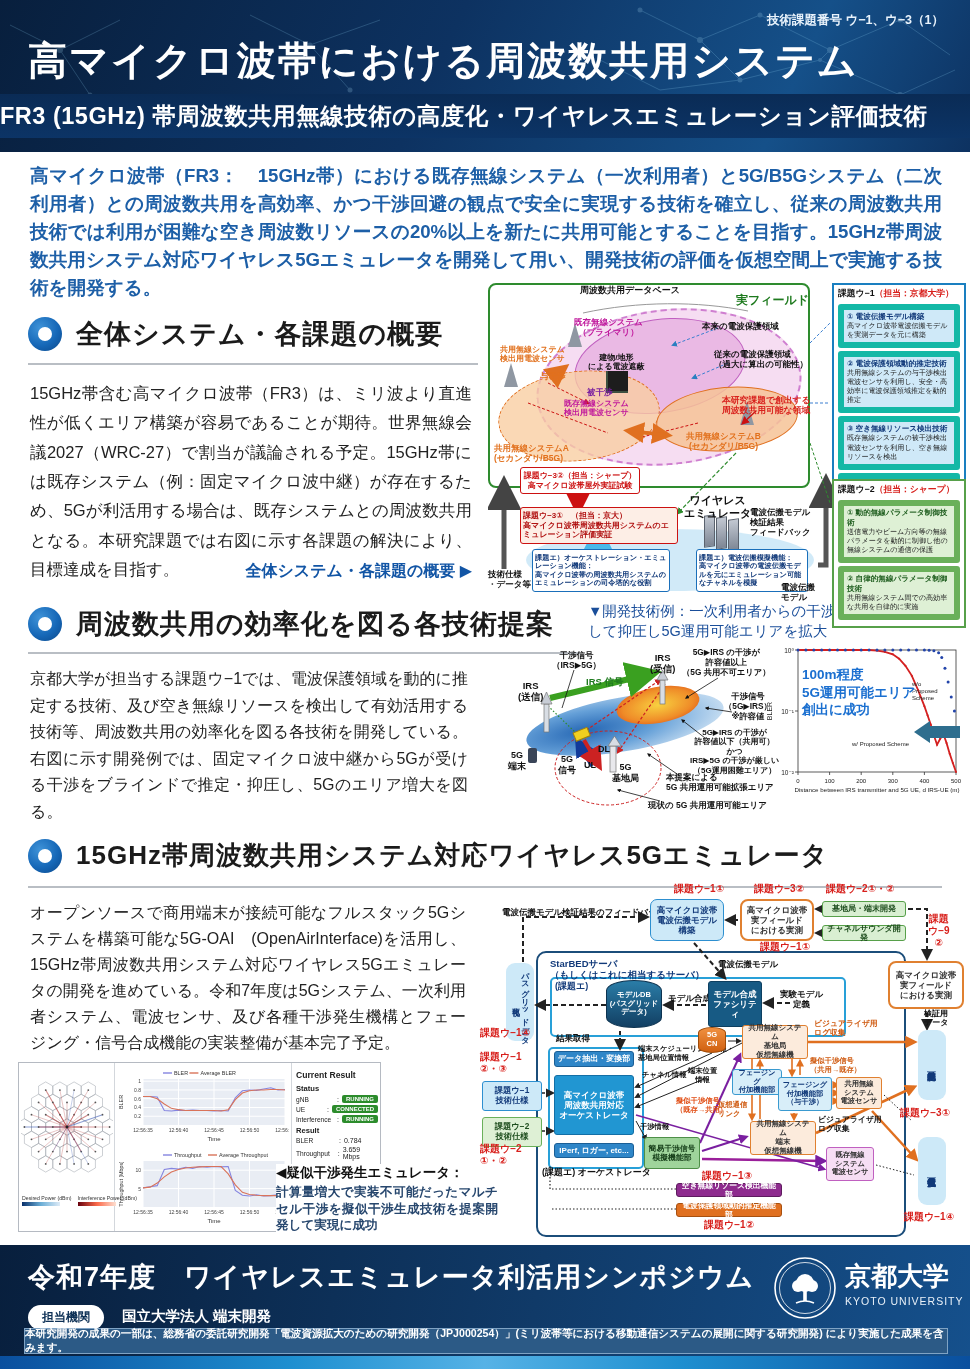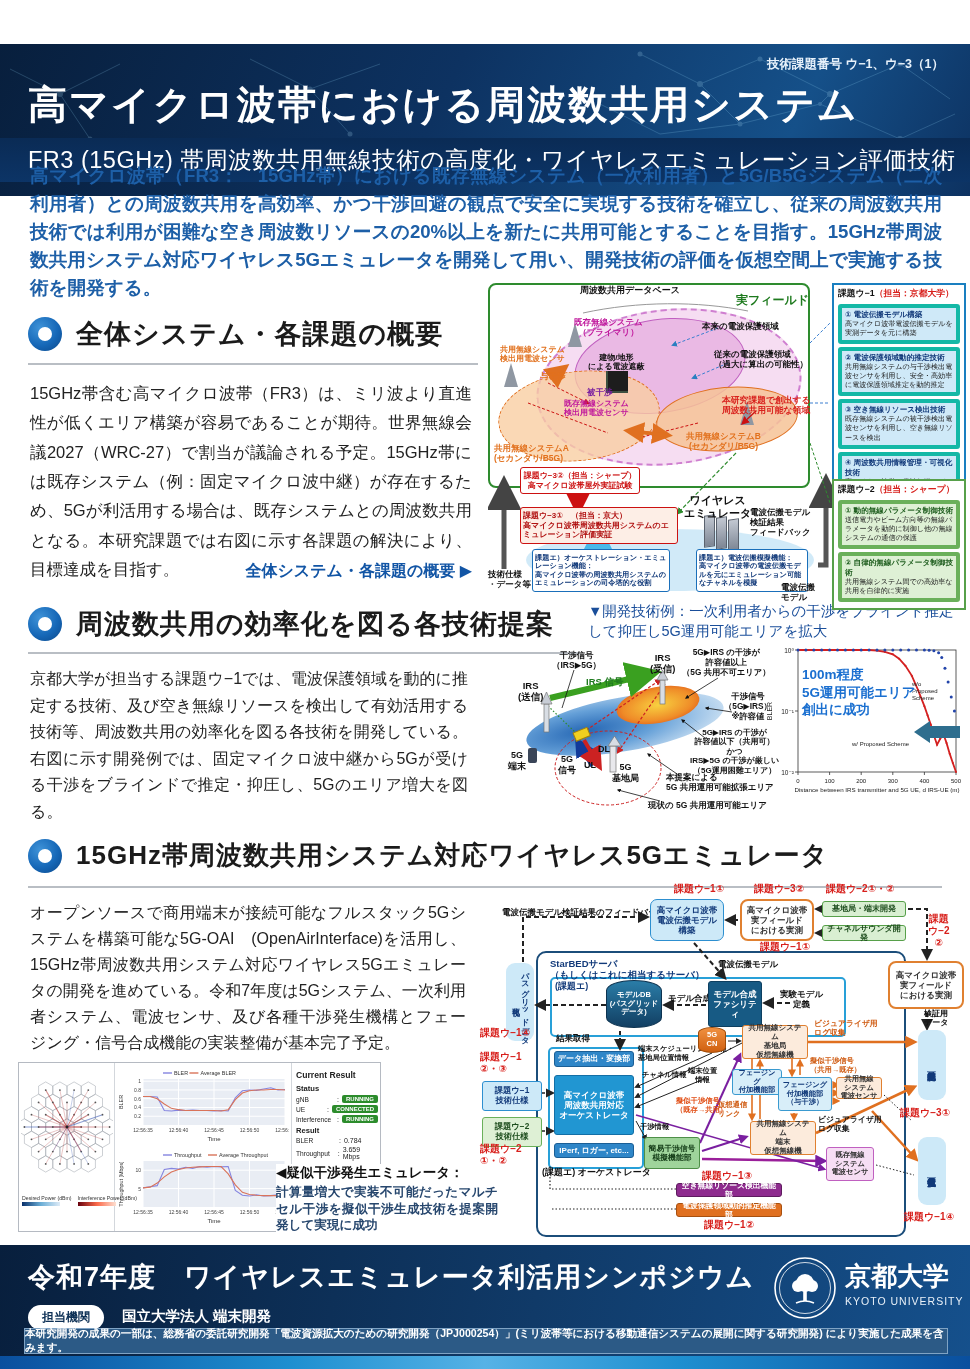--- a/index.html
+++ b/index.html
@@ -1,25 +1,25 @@
 <!DOCTYPE html>
 <html><head>
 <meta charset="utf-8">
 <style>
   html,body{margin:0;padding:0;background:#dfe3e8;}
   .poster{position:relative;width:970px;height:1369px;background:#ffffff;overflow:hidden;
           font-family:"Liberation Sans","DejaVu Sans",sans-serif;}
   
   .hdr{position:absolute;left:0;top:0;width:970px;height:152px;
-       background:linear-gradient(115deg,#081f3d 0%,#0d3261 45%,#155089 80%,#0d3261 100%);margin-top:44px;}
+       background:linear-gradient(115deg,#081f3d 0%,#0d3261 45%,#155089 80%,#0d3261 100%);}
   .hdr-tag{position:absolute;right:26px;top:12px;color:#e8f2fb;font-size:12.5px;font-weight:bold;}
   .hdr-title{position:absolute;left:28px;top:34px;color:#ffffff;font-size:39px;font-weight:800;letter-spacing:2px;}
   .hdr-band{position:absolute;left:0;top:94px;width:970px;height:44px;
             background:linear-gradient(180deg,#0a2b55,#0c3466);display:flex;align-items:center;}
-  .hdr-sub{color:#ffffff;font-size:23.5px;font-weight:400;padding-left:28px;letter-spacing:0.5px;white-space:nowrap;}
+  .hdr-sub{color:#ffffff;font-size:23.5px;font-weight:700;letter-spacing:0.5px;white-space:nowrap;}
   
   .intro{position:absolute;left:30px;top:162px;width:912px;color:#1d5fa7;font-size:18.6px;
          font-weight:bold;line-height:1.5;text-align:justify;}
   
   .sec-head{position:absolute;display:flex;align-items:center;gap:14px;}
   .ring{width:34px;height:34px;border-radius:50%;position:relative;flex:0 0 34px;
         background:radial-gradient(circle at 35% 32%,#3f93d8 0%,#1668b8 55%,#0a4688 100%);}
   .ring::after{content:"";position:absolute;inset:10px;background:#ffffff;border-radius:50%;}
   .sec-title{font-size:27px;font-weight:800;color:#1b1b1b;letter-spacing:1px;white-space:nowrap;}
   .hr{position:absolute;height:2px;background:#b9bec4;}
@@ -73,21 +73,21 @@
   .tower{position:absolute;width:0;height:0;border-left:7px solid transparent;border-right:7px solid transparent;
          border-bottom:24px solid #8f97a2;z-index:3;}
   .srv{position:absolute;width:9px;height:30px;background:linear-gradient(#c2c8d2,#7d8694);
        border:1px solid #5a626e;transform:skewY(-8deg);z-index:3;}
   
   .k-box{position:absolute;background:#fff;box-sizing:border-box;padding:2px 2px 3px 2px;z-index:6;}
   .kb-blue{border:2px solid #1a7fc0;}
   .kb-green{border:2px solid #57a04a;}
   .k-title{font-size:8.8px;font-weight:bold;color:#111;padding:1px 2px;}
   .k-title .own{color:#d8201c;}
-  .ki{border-radius:3px;padding:2px 3px;margin:3px 2px;border:4px solid #14b8a6;background:#cfe9f8;}
+  .ki{border-radius:3px;padding:2px 3px;margin:3px 2px;border:6px solid #14b8a6;background:#cfe9f8;}
   .kb-green .ki{background:#def0d5;border-color:#6ab05a;}
   .ki-t{font-size:7.6px;font-weight:bold;color:#123a7a;}
   .kb-green .ki-t{color:#1e5d1e;}
   .ki-b{font-size:7.1px;color:#1b1b1b;line-height:1.28;}
   
   .outer-dk{position:absolute;border:2.5px solid #1b4d7a;border-radius:10px;background:transparent;z-index:1;}
   .inner-bl{position:absolute;border:2px solid #28a0d8;border-radius:5px;background:#ffffff;z-index:2;}
   
   .shot{position:absolute;background:#fff;border:1.5px solid #b5bac2;box-sizing:border-box;z-index:2;}
   .shot .div1,.shot .div2{position:absolute;top:0;bottom:0;width:1px;background:#d3d7dc;}
@@ -754,21 +754,21 @@
 電波伝搬モデル
 構築</div>
       <div class="n t-r" style="left: 274px; top: 8px; font-size: 10px;">課題ウ−3②</div>
       <div class="n bxx bx-orw" style="left: 260px; top: 24px; width: 74px; height: 42px; font-size: 8.5px;">高マイクロ波帯
 実フィールド
 における実測</div>
       <div class="n t-r" style="left: 346px; top: 8px; font-size: 10px;">課題ウ−2①・②</div>
       <div class="n bxx bx-green" style="left: 342px; top: 26px; width: 84px; height: 16px; font-size: 8px;">基地局・端末開発</div>
       <div class="n bxx bx-green" style="left: 342px; top: 50px; width: 84px; height: 16px; font-size: 8px;">チャネルサウンダ開発</div>
       <div class="n t-r ctr" style="left: 448px; top: 38px; font-size: 10px;">課題
-ウ−2
+ウ−9
 ②</div>
       <div class="n t-r" style="left: 280px; top: 66px; font-size: 10px;">課題ウ−1①</div>
       <div class="n t-b" style="left: 70px; top: 83px; font-size: 9.5px;">StarBEDサーバ
 （もしくはこれに相当するサーバ）</div>
       <div class="n t-k" style="left: 238px; top: 84px; font-size: 8.5px;">電波伝搬モデル</div>
       <div class="n bxx bx-orw" style="left: 408px; top: 86px; width: 76px; height: 48px; font-size: 8.5px;">高マイクロ波帯
 実フィールド
 における実測</div>
       <div class="n t-b" style="left: 75px; top: 106px; font-size: 9px;">(課題エ)</div>
       <div class="n cyl" style="left: 126px; top: 105px; width: 56px; height: 48px; font-size: 7.5px;">モデルDB
@@ -818,21 +818,21 @@
 仮想無線機</div>
       <div class="n t-or" style="left: 334px; top: 144px; font-size: 7.8px;">ビジュアライザ用
 ログ収集</div>
       <div class="n bxx bx-lblue2" style="left: 252px; top: 194px; width: 50px; height: 26px; font-size: 7.3px;">フェージング
 付加機能部</div>
       <div class="n t-or" style="left: 330px; top: 182px; font-size: 7.3px;">擬似干渉信号
 （共用→既存）</div>
       <div class="n bxx bx-lblue2" style="left: 298px; top: 202px; width: 54px; height: 34px; font-size: 7.3px;">フェージング
 付加機能部
 （与干渉）</div>
-      <div class="n bxx bx-or" style="left: 356px; top: 202px; width: 46px; height: 22px; font-size: 7.3px;">共用無線
+      <div class="n bxx bx-or" style="left: 356px; top: 202px; width: 46px; height: 32px; font-size: 7.3px;">共用無線
 システム
 電波センサ</div>
       <div class="n t-or" style="left: 238px; top: 226px; font-size: 7.3px;">仮想通信
 リンク</div>
       <div class="n bxx bx-or" style="left: 270px; top: 246px; width: 66px; height: 34px; font-size: 7.5px;">共用無線システム
 端末
 仮想無線機</div>
       <div class="n t-k" style="left: 338px; top: 240px; font-size: 7.8px;">ビジュアライザ用
 ログ収集</div>
       <div class="n bxx bx-pink" style="left: 346px; top: 272px; width: 48px; height: 34px; font-size: 7.3px;">既存無線

